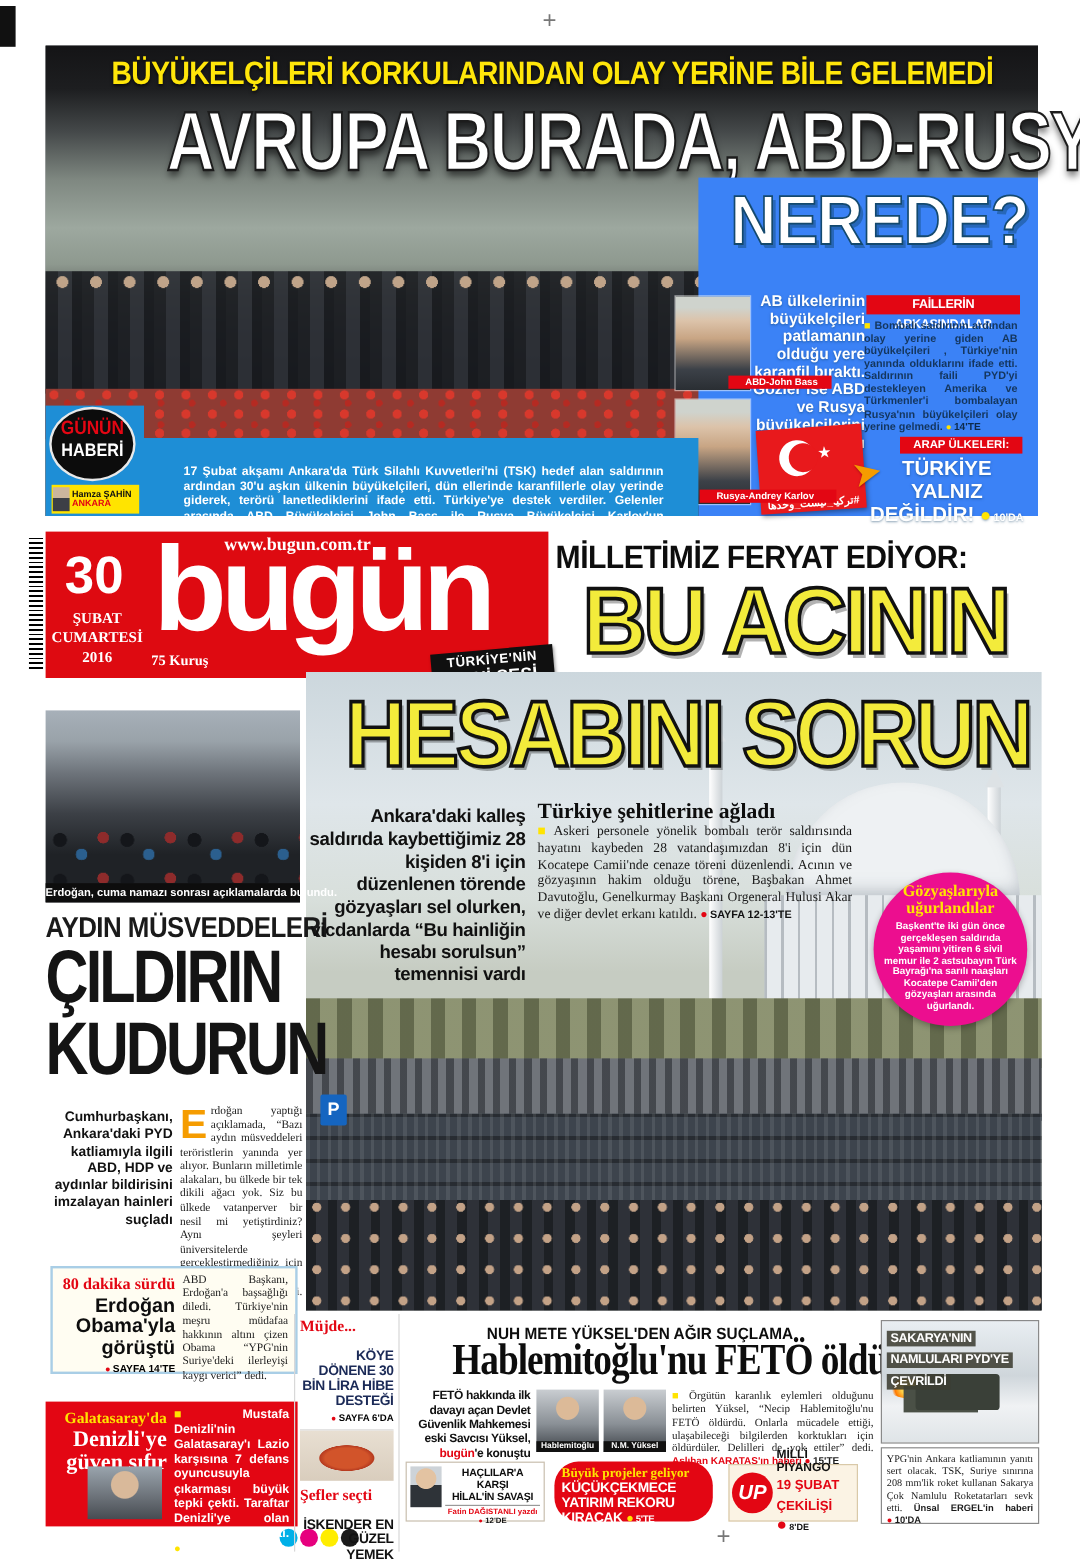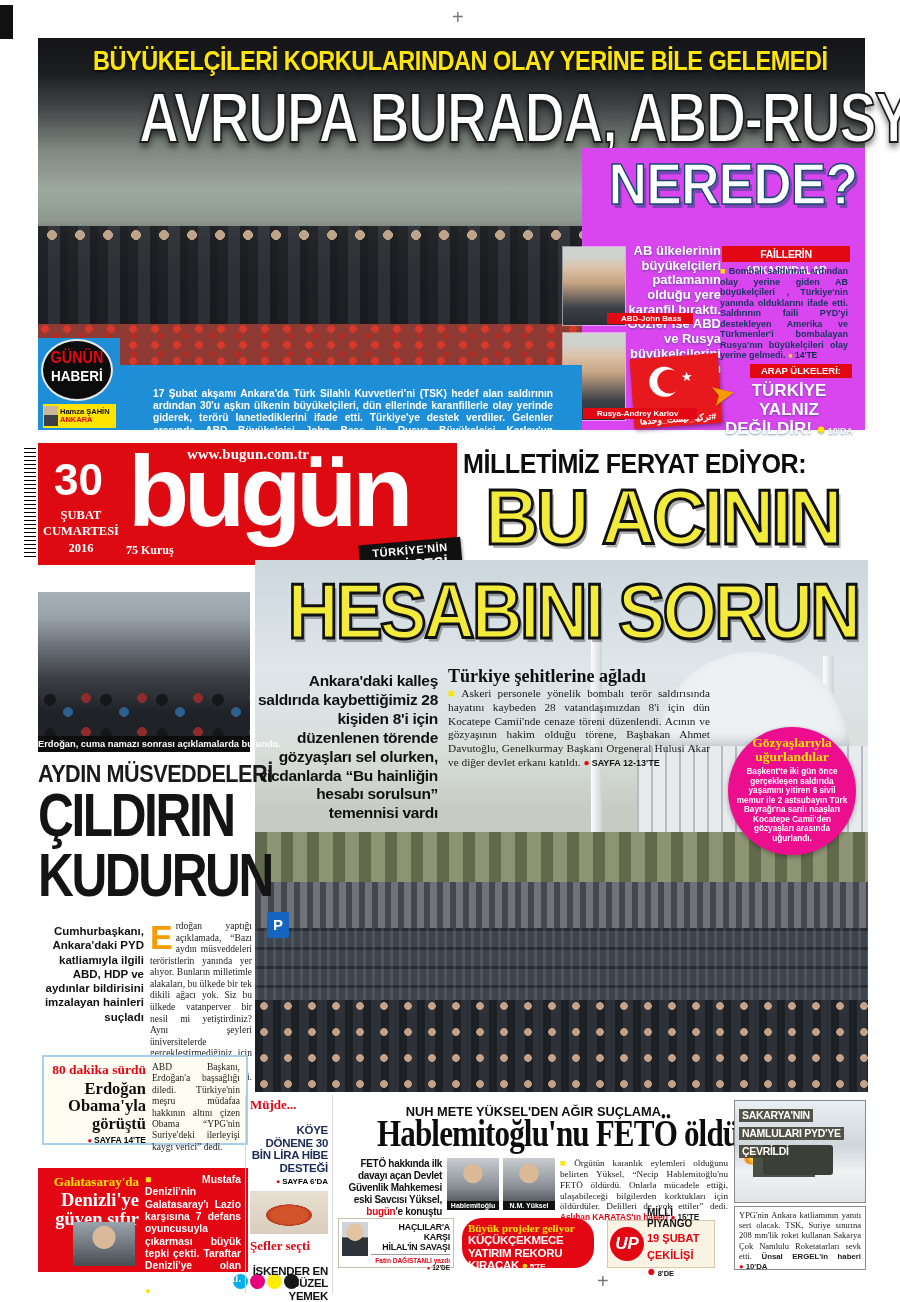--- a/index.html
+++ b/index.html
@@ -26,21 +26,21 @@
       radial-gradient(circle 3px at 18px 12px,#b52a22 92%,transparent);
     background-size:22px 16px,26px 18px;}
   .kicker-top{left:0;top:8px;width:827px;text-align:center;}
   .kicker-top span{display:inline-block;transform:scaleX(.87);transform-origin:center;
     color:#ffe60a;font-weight:bold;font-size:27px;letter-spacing:-.5px;
     text-shadow:0 2px 3px rgba(0,0,0,.7);white-space:nowrap;}
   .hl-avrupa{left:0;top:40px;width:827px;text-align:center;}
   .hl-avrupa span{display:inline-block;transform:scaleX(.8);transform-origin:center;
     font-size:70px;font-weight:bold;letter-spacing:-2px;color:#fff;white-space:nowrap;
     -webkit-text-stroke:2px #1c1c1c;text-shadow:0 5px 7px rgba(0,0,0,.55);}
-  .blue-panel{left:544px;top:110px;width:283px;height:282px;background:#d946ef;}
+  .blue-panel{left:544px;top:110px;width:283px;height:282px;background:#3b82f6;}
   .nerede{top:2px;right:8px;}
   .nerede span{display:inline-block;transform:scaleX(.92);transform-origin:right center;
     font-size:58px;font-weight:bold;color:#fff;letter-spacing:-1px;
     -webkit-text-stroke:1.5px #14496e;text-shadow:3px 4px 0 rgba(16,70,110,.45);}
   .top-lead{left:44px;top:96px;width:95px;color:#fff;font-weight:bold;font-size:13px;
     line-height:1.13;text-align:right;text-shadow:0 1px 2px rgba(10,60,100,.55);}
   .failler-title{left:140px;top:98px;width:128px;height:16px;background:#e30613;color:#fff;
     font-size:10.5px;font-weight:bold;text-align:center;line-height:16px;letter-spacing:-.3px;}
   .failler-body{left:138px;top:118px;width:128px;color:#14365e;font-size:9px;font-weight:bold;
     line-height:1.17;text-align:justify;}
@@ -172,21 +172,21 @@
     text-align:right;line-height:1.24;}
   .left-body{left:150px;top:921px;width:102px;font-family:"Liberation Serif",serif;font-size:9.5px;
     line-height:1.22;color:#1a1a1a;text-align:justify;}
   .dropcap{float:left;color:#f59c00;font-size:34px;line-height:.85;font-weight:bold;
     font-family:"Liberation Sans",sans-serif;margin:2px 3px 0 0;}
   
   .obama-box{left:42px;top:1055px;width:206px;height:90px;background:#fffdf2;
     border:2px solid #a9cee6;box-sizing:border-box;display:flex;padding:5px 6px;gap:6px;}
   .obama-left{width:96px;text-align:right;}
   .obama-kicker{color:#e30613;font-weight:bold;font-size:13.5px;font-family:"Liberation Serif",serif;}
-  .obama-title{font-family:Liberation Serif, serif;font-weight:bold;font-size:16.5px;
+  .obama-title{font-family:Liberation Sans, sans-serif;font-weight:bold;font-size:16.5px;
     line-height:1.05;color:#0d0d0d;margin-top:2px;}
   .obama-ref{font-size:8.5px;font-weight:bold;margin-top:3px;}
   .obama-body{flex:1;font-family:"Liberation Serif",serif;font-size:9.5px;line-height:1.2;
     color:#1a1a1a;text-align:justify;}
   
   .gs-box{left:38px;top:1168px;width:210px;height:104px;background:#e30613;display:flex;
     padding:6px 7px;box-sizing:border-box;gap:6px;}
   .gs-left{width:94px;text-align:right;position:relative;}
   .gs-kicker{color:#ffe400;font-family:"Liberation Serif",serif;font-weight:bold;font-size:13px;}
   .gs-title{color:#fff;font-family:"Liberation Serif",serif;font-weight:bold;font-size:18.5px;
@@ -228,21 +228,21 @@
     font-size:7px;font-weight:bold;text-align:center;line-height:9px;}
   .feto-body{flex:1;font-family:"Liberation Serif",serif;font-size:9.2px;line-height:1.18;
     color:#1a1a1a;text-align:justify;}
   .feto-body .by{font-family:"Liberation Sans",sans-serif;color:#e30613;font-weight:bold;font-size:8.3px;}
   .feto-body .ref{font-family:"Liberation Sans",sans-serif;font-weight:bold;font-size:8.3px;}
   
   .box-haclilar{left:338px;top:1218px;width:116px;height:50px;border:1px solid #c9bfae;
     box-sizing:border-box;background:#fff;display:flex;padding:3px;gap:3px;}
   .hac-photo{width:26px;height:34px;background:radial-gradient(circle 9px at 50% 30%,#e3c3a2 92%,transparent),
     linear-gradient(180deg,#cdd3d8 0 45%,#2e3338 46%);}
-  .hac-right{flex:1;text-align:right;}
+  .hac-right{flex:1;text-align:center;}
   .hac-title{font-weight:bold;font-size:8.8px;line-height:1.15;color:#0d0d0d;letter-spacing:-.2px;
     border-bottom:1px solid #999;padding-bottom:2px;}
   .hac-by{font-size:6.5px;font-weight:bold;color:#e30613;margin-top:2px;}
   .hac-by .pg{color:#111;}
   .box-kucuk{left:462px;top:1218px;width:132px;height:50px;background:#e30613;box-sizing:border-box;
     padding:4px 6px;border-radius:20px;}
   .kucuk-kicker{color:#ffe400;font-family:"Liberation Serif",serif;font-weight:bold;font-size:11px;}
   .kucuk-title{color:#fff;font-weight:bold;font-size:11.5px;line-height:1.1;letter-spacing:-.3px;}
   .kucuk-title .ref{font-size:8px;color:#fff;}
   .box-piyango{left:607px;top:1220px;width:108px;height:48px;background:#fbf3e4;

